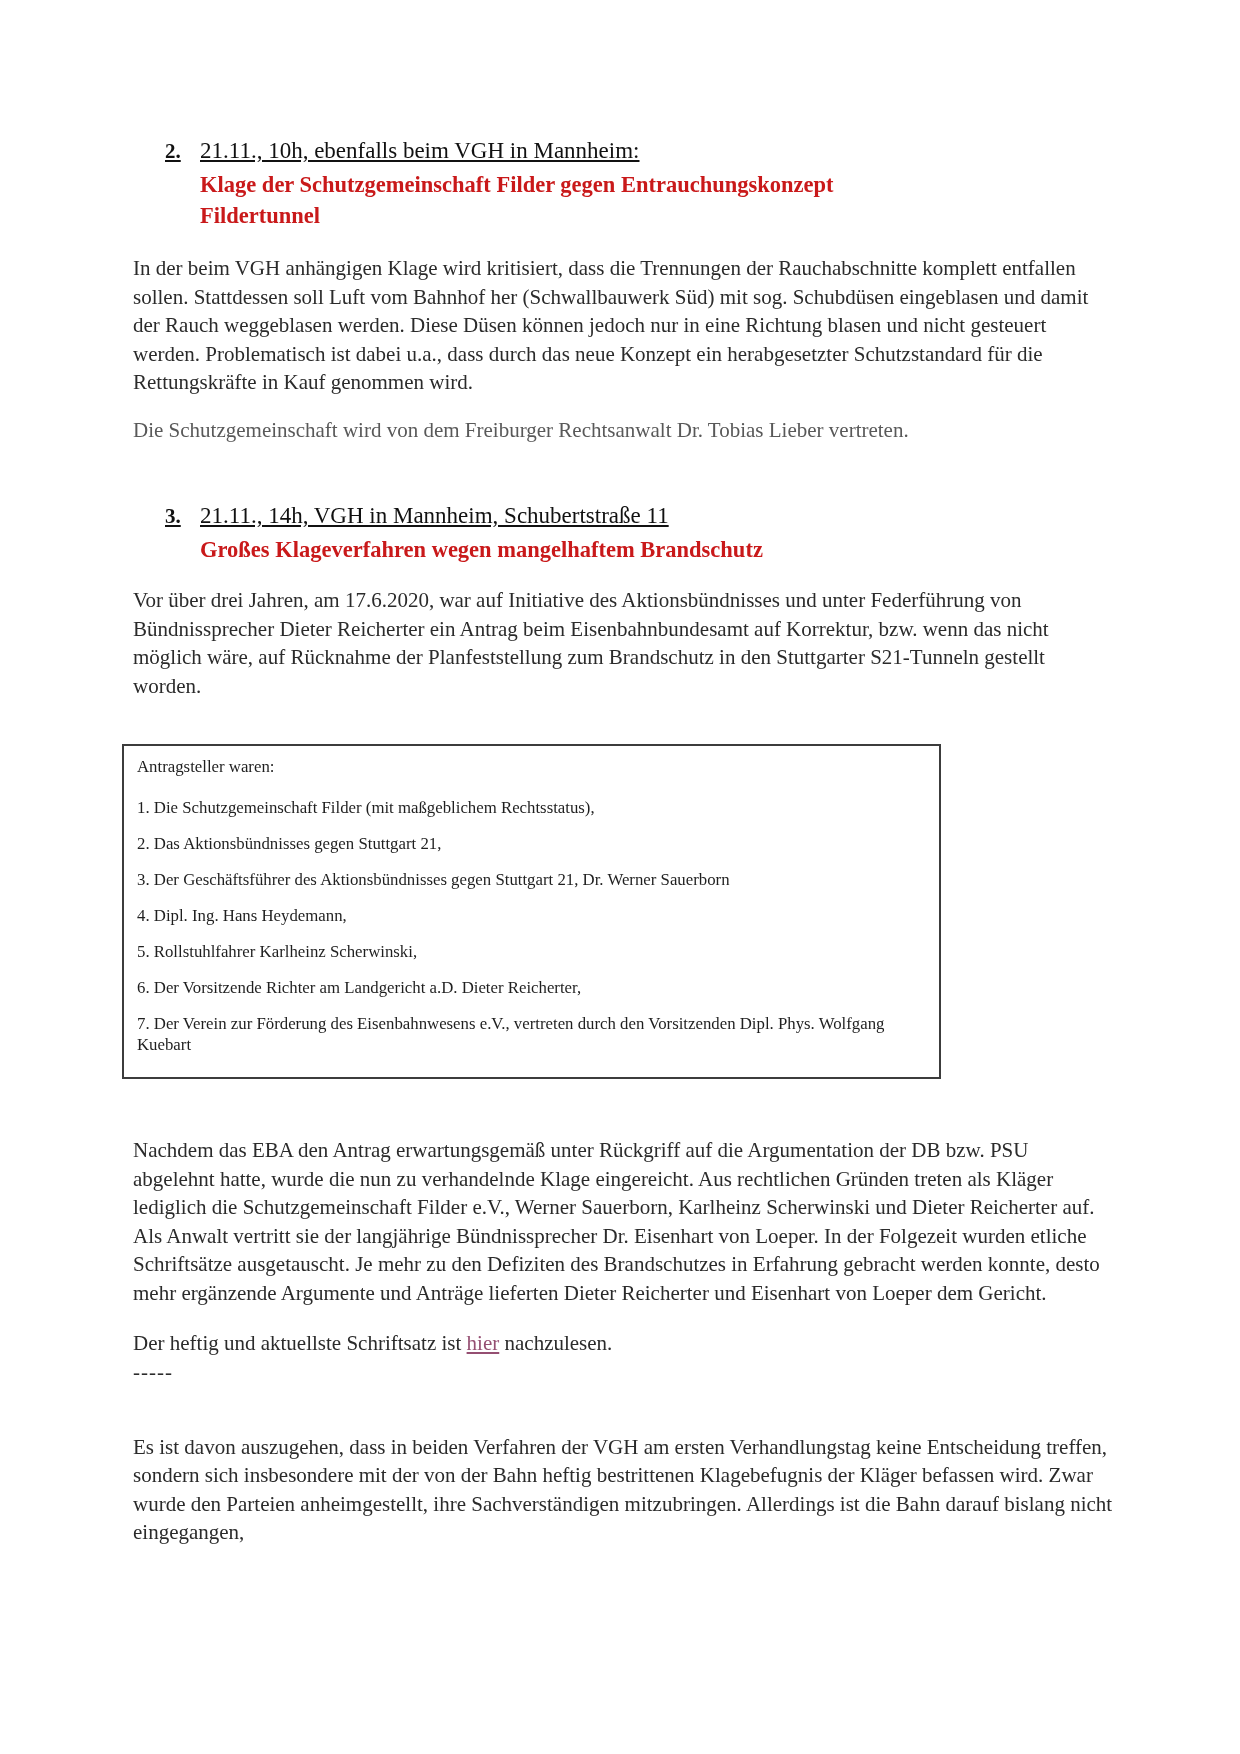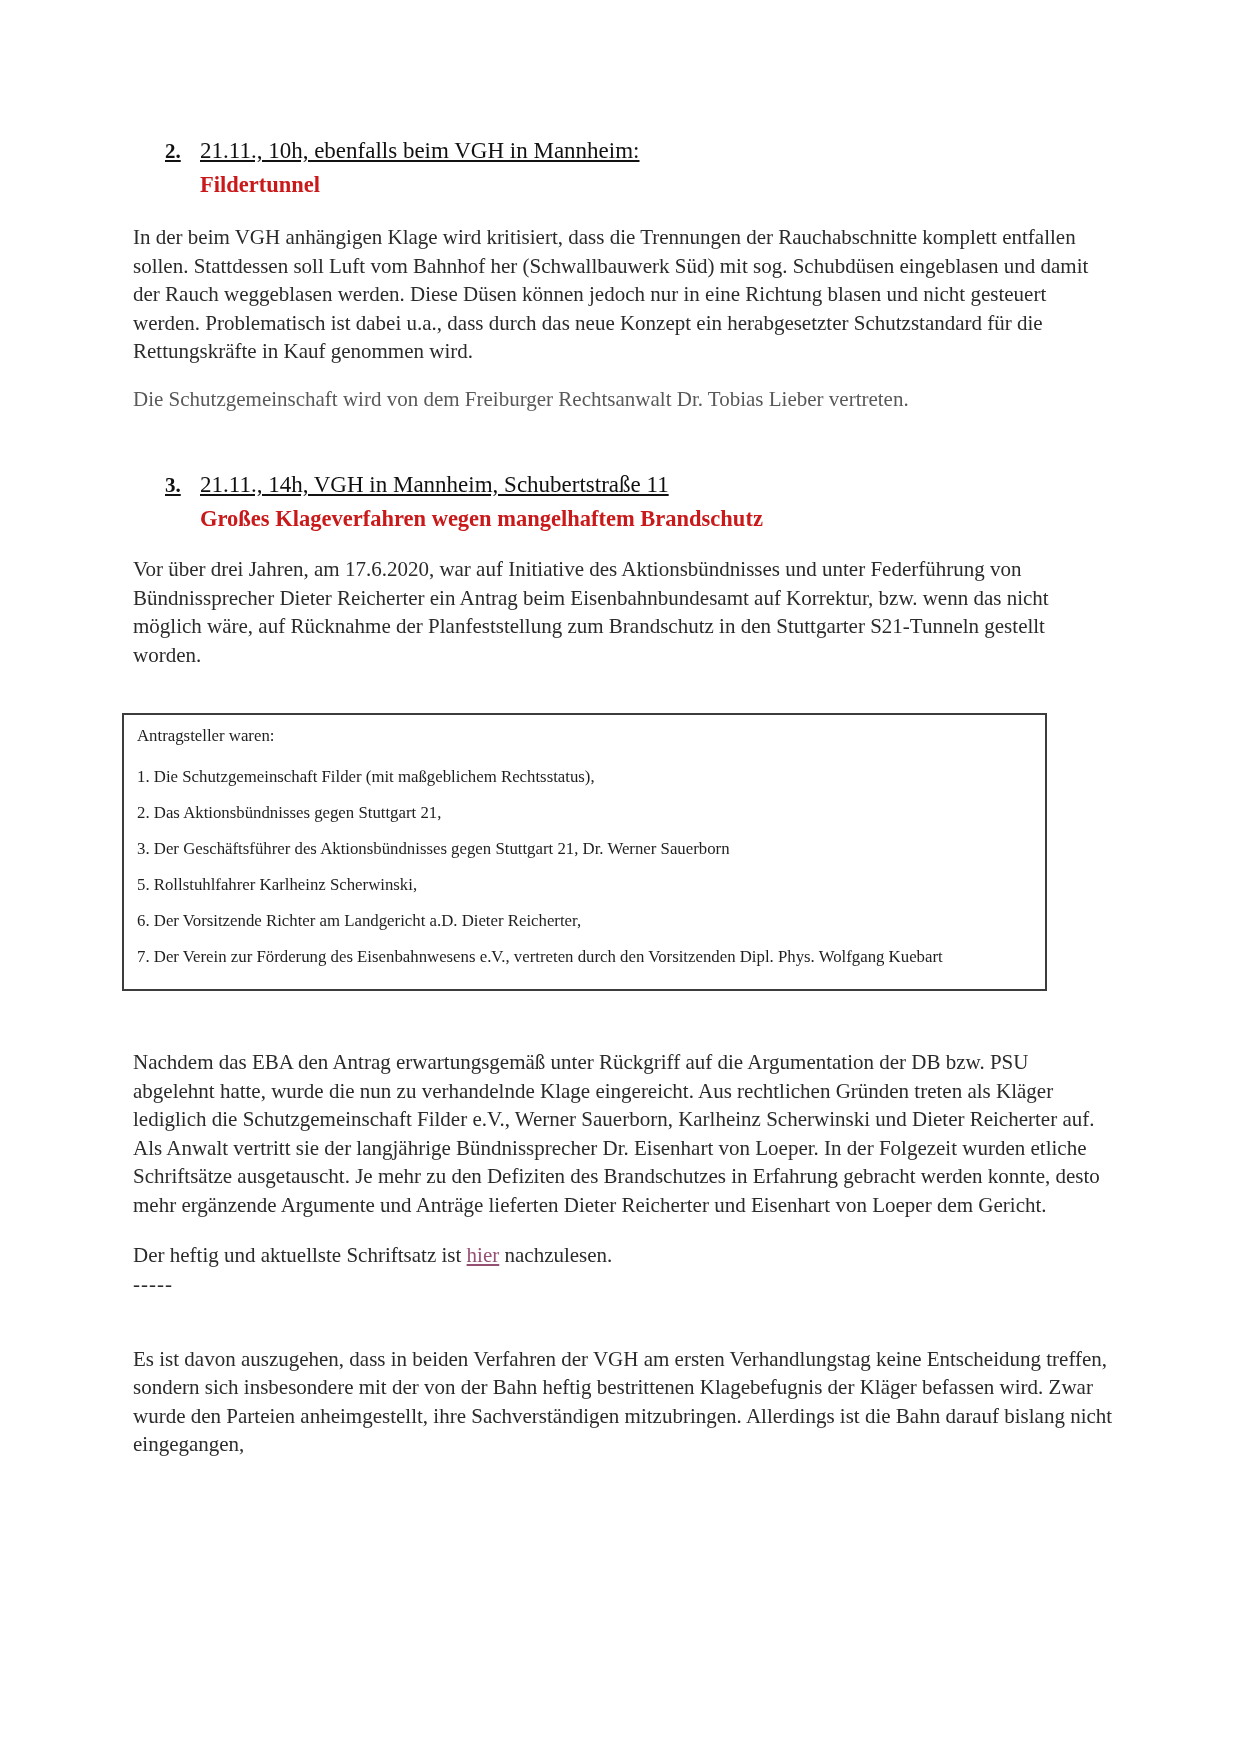--- a/index.html
+++ b/index.html
@@ -50,21 +50,21 @@
 
   .mt-p1   { margin-top: 23px; }
   .mt-note { margin-top: 19px; }
   .mt-h3   { margin-top: 57px; }
   .mt-p2   { margin-top: 21px; }
 
   
   .claimants-box {
     box-sizing: border-box;
     margin: 44px 0 0 -11px;
-    width: 925px;
+    width: 819px;
     border: 2px solid #3c3c3c;
     padding: 10px 14px 22px 13px;
     font-size: 16.8px;
     line-height: 21px;
     color: #1f1f1f;
   }
   .claimants-box .box-line { margin: 0 0 15px 0; }
   .claimants-box .box-line:last-child { margin-bottom: 0; }
   .box-title { margin: 0 0 20px 0; }
 
@@ -82,20 +82,21 @@
 </head>
 <body>
 
 <div class="page">
 
   <div class="item-head">
     <span class="item-number">2.</span>
     <span class="item-dateline">21.11., 10h, ebenfalls beim VGH in Mannheim:</span>
   </div>
   <div class="item-title">
+    <div>Klage der Schutzgemeinschaft Filder gegen Entrauchungskonzept</div>
     <div>Fildertunnel</div>
   </div>
 
   <p class="body-text mt-p1">In der beim VGH anhängigen Klage wird kritisiert, dass die Trennungen der Rauchabschnitte komplett entfallen sollen. Stattdessen soll Luft vom Bahnhof her (Schwallbauwerk Süd) mit sog. Schubdüsen eingeblasen und damit der Rauch weggeblasen werden. Diese Düsen können jedoch nur in eine Richtung blasen und nicht gesteuert werden. Problematisch ist dabei u.a., dass durch das neue Konzept ein herabgesetzter Schutzstandard für die Rettungskräfte in Kauf genommen wird.</p>
 
   <p class="body-text muted mt-note">Die Schutzgemeinschaft wird von dem Freiburger Rechtsanwalt Dr. Tobias Lieber vertreten.</p>
 
   <div class="item-head mt-h3">
     <span class="item-number">3.</span>
     <span class="item-dateline">21.11., 14h, VGH in Mannheim, Schubertstraße 11</span>
@@ -104,20 +105,21 @@
     <div>Großes Klageverfahren wegen mangelhaftem Brandschutz</div>
   </div>
 
   <p class="body-text mt-p2">Vor über drei Jahren, am 17.6.2020, war auf Initiative des Aktionsbündnisses und unter Federführung von Bündnissprecher Dieter Reicherter ein Antrag beim Eisenbahnbundesamt auf Korrektur, bzw. wenn das nicht möglich wäre, auf Rücknahme der Planfeststellung zum Brandschutz in den Stuttgarter S21-Tunneln gestellt worden.</p>
 
   <div class="claimants-box">
     <p class="box-title">Antragsteller waren:</p>
     <p class="box-line">1. Die Schutzgemeinschaft Filder (mit maßgeblichem Rechtsstatus),</p>
     <p class="box-line">2. Das Aktionsbündnisses gegen Stuttgart 21,</p>
     <p class="box-line">3. Der Geschäftsführer des Aktionsbündnisses gegen Stuttgart 21, Dr. Werner Sauerborn</p>
+    <p class="box-line">4. Dipl. Ing. Hans Heydemann,</p>
     <p class="box-line">5. Rollstuhlfahrer Karlheinz Scherwinski,</p>
     <p class="box-line">6. Der Vorsitzende Richter am Landgericht a.D. Dieter Reicherter,</p>
     <p class="box-line">7. Der Verein zur Förderung des Eisenbahnwesens e.V., vertreten durch den Vorsitzenden Dipl. Phys. Wolfgang Kuebart</p>
   </div>
 
   <p class="body-text mt-p3">Nachdem das EBA den Antrag erwartungsgemäß unter Rückgriff auf die Argumentation der DB bzw. PSU abgelehnt hatte, wurde die nun zu verhandelnde Klage eingereicht. Aus rechtlichen Gründen treten als Kläger lediglich die Schutzgemeinschaft Filder e.V., Werner Sauerborn, Karlheinz Scherwinski und Dieter Reicherter auf. Als Anwalt vertritt sie der langjährige Bündnissprecher Dr. Eisenhart von Loeper. In der Folgezeit wurden etliche Schriftsätze ausgetauscht. Je mehr zu den Defiziten des Brandschutzes in Erfahrung gebracht werden konnte, desto mehr ergänzende Argumente und Anträge lieferten Dieter Reicherter und Eisenhart von Loeper dem Gericht.</p>
 
   <p class="body-text mt-link"><span>Der heftig und aktuellste Schriftsatz ist </span><a class="doc-link">hier</a><span> nachzulesen.</span></p>
   <div class="dashes">-----</div>
 

